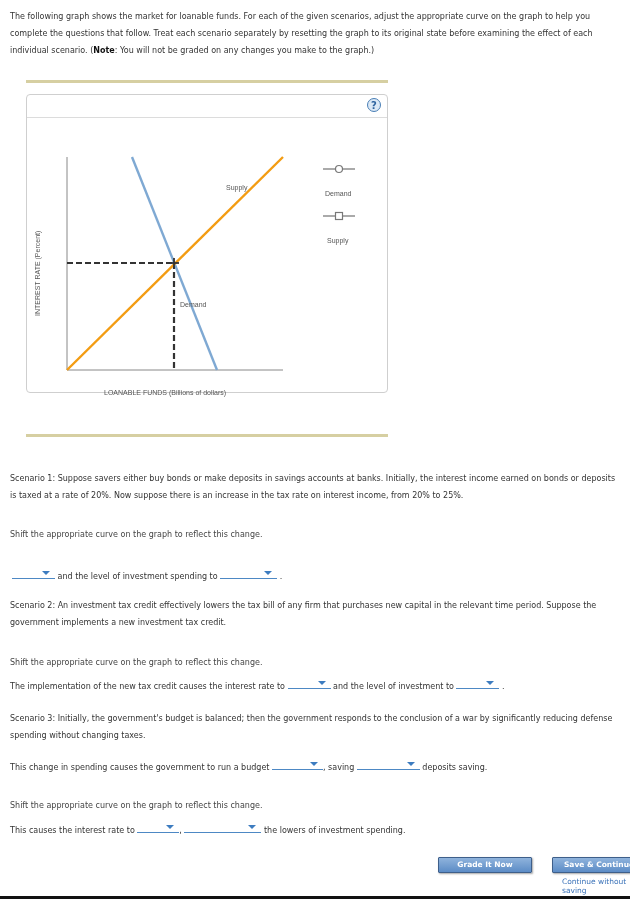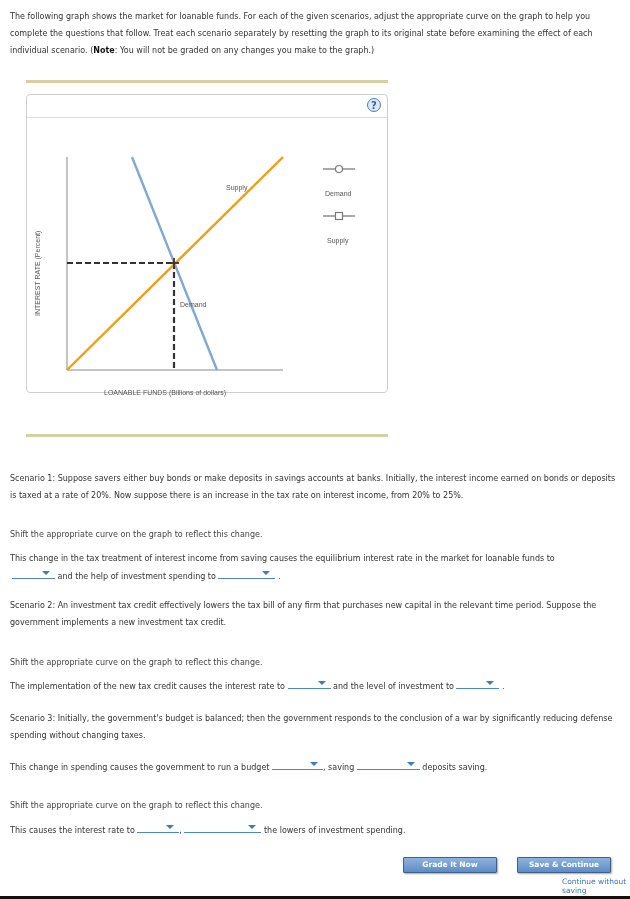--- a/index.html
+++ b/index.html
@@ -17,21 +17,21 @@
           border: 1.5px solid #4a7fb6; background: #dbe8f5; color: #2f64a0; font-size: 10px; font-weight: bold;
           line-height: 14px; text-align: center; box-sizing: border-box; cursor: pointer; }
   svg text { font-family: "Liberation Sans", sans-serif; }
   .dd { display: inline-block; position: relative; vertical-align: baseline; border-bottom: 1px solid #4d88c4;
         height: 11px; cursor: pointer; }
   .dd .tri { position: absolute; right: 5px; top: 4px; width: 0; height: 0;
              border-left: 4px solid transparent; border-right: 4px solid transparent; border-top: 4px solid #3d7cc0; }
   .btn { position: absolute; height: 14px; border: 1px solid #3e5f8a; border-radius: 1px;
          background: linear-gradient(#8fb3dc, #5c8cc6); color: #fff; font-weight: bold; font-size: 7.5px;
          line-height: 14px; text-align: center; box-shadow: 1px 1px 2px rgba(0,0,0,0.35); cursor: pointer;
-         font-family: "DejaVu Sans", sans-serif; }
+         font-family: "DejaVu Sans", sans-serif; margin-left: 35px; }
   .link { position: absolute; color: #3b73b9; font-size: 7.5px; cursor: pointer; padding-left: 44px; }
   .bottom-bar { position: absolute; left: 0; top: 896px; width: 630px; height: 3px; background: #111; }
 </style>
 </head>
 <body>
 
 <div class="para" style="top:8px;">
   <span>The following graph shows the market for loanable funds. For each of the given scenarios, adjust the appropriate curve on the graph to help you complete the questions that follow. Treat each scenario separately by resetting the graph to its original state before examining the effect of each individual scenario. (</span><b>Note</b><span>: You will not be graded on any changes you make to the graph.)</span>
 </div>
 
@@ -74,23 +74,23 @@
     <rect x="335.5" y="212.5" width="7" height="7" fill="#fff" stroke="#777" stroke-width="1.2"></rect>
   </g>
   <text x="327" y="243" font-size="7" fill="#555">Supply</text>
 </svg>
 
 <div class="rule" style="top:434px;"></div>
 
 <div class="para" style="top:470px;">Scenario 1: Suppose savers either buy bonds or make deposits in savings accounts at banks. Initially, the interest income earned on bonds or deposits is taxed at a rate of 20%. Now suppose there is an increase in the tax rate on interest income, from 20% to 25%.</div>
 <div class="para italic" style="top:526px;">Shift the appropriate curve on the graph to reflect this change.</div>
 <div class="para" style="top:550px;">
-  <span>This change in the tax treatment of interest income from saving causes the equilibrium interest rate in the market for loanable funds to</span><br>
+  <br>
   <span class="dd" style="width:43px;margin-left:2px;"><span></span><span class="tri"></span></span>
-  <span>and the help of investment spending to</span>
+  <span>and the level of investment spending to</span>
   <span class="dd" style="width:57px;"><span></span><span class="tri"></span></span>
   <span>.</span>
 </div>
 
 <div class="para" style="top:597px;">Scenario 2: An investment tax credit effectively lowers the tax bill of any firm that purchases new capital in the relevant time period. Suppose the government implements a new investment tax credit.</div>
 <div class="para italic" style="top:654px;">Shift the appropriate curve on the graph to reflect this change.</div>
 <div class="para" style="top:677px;">
   <span>The implementation of the new tax credit causes the interest rate to</span>
   <span class="dd" style="width:43px;"><span></span><span class="tri"></span></span>
   <span>and the level of investment to</span>

